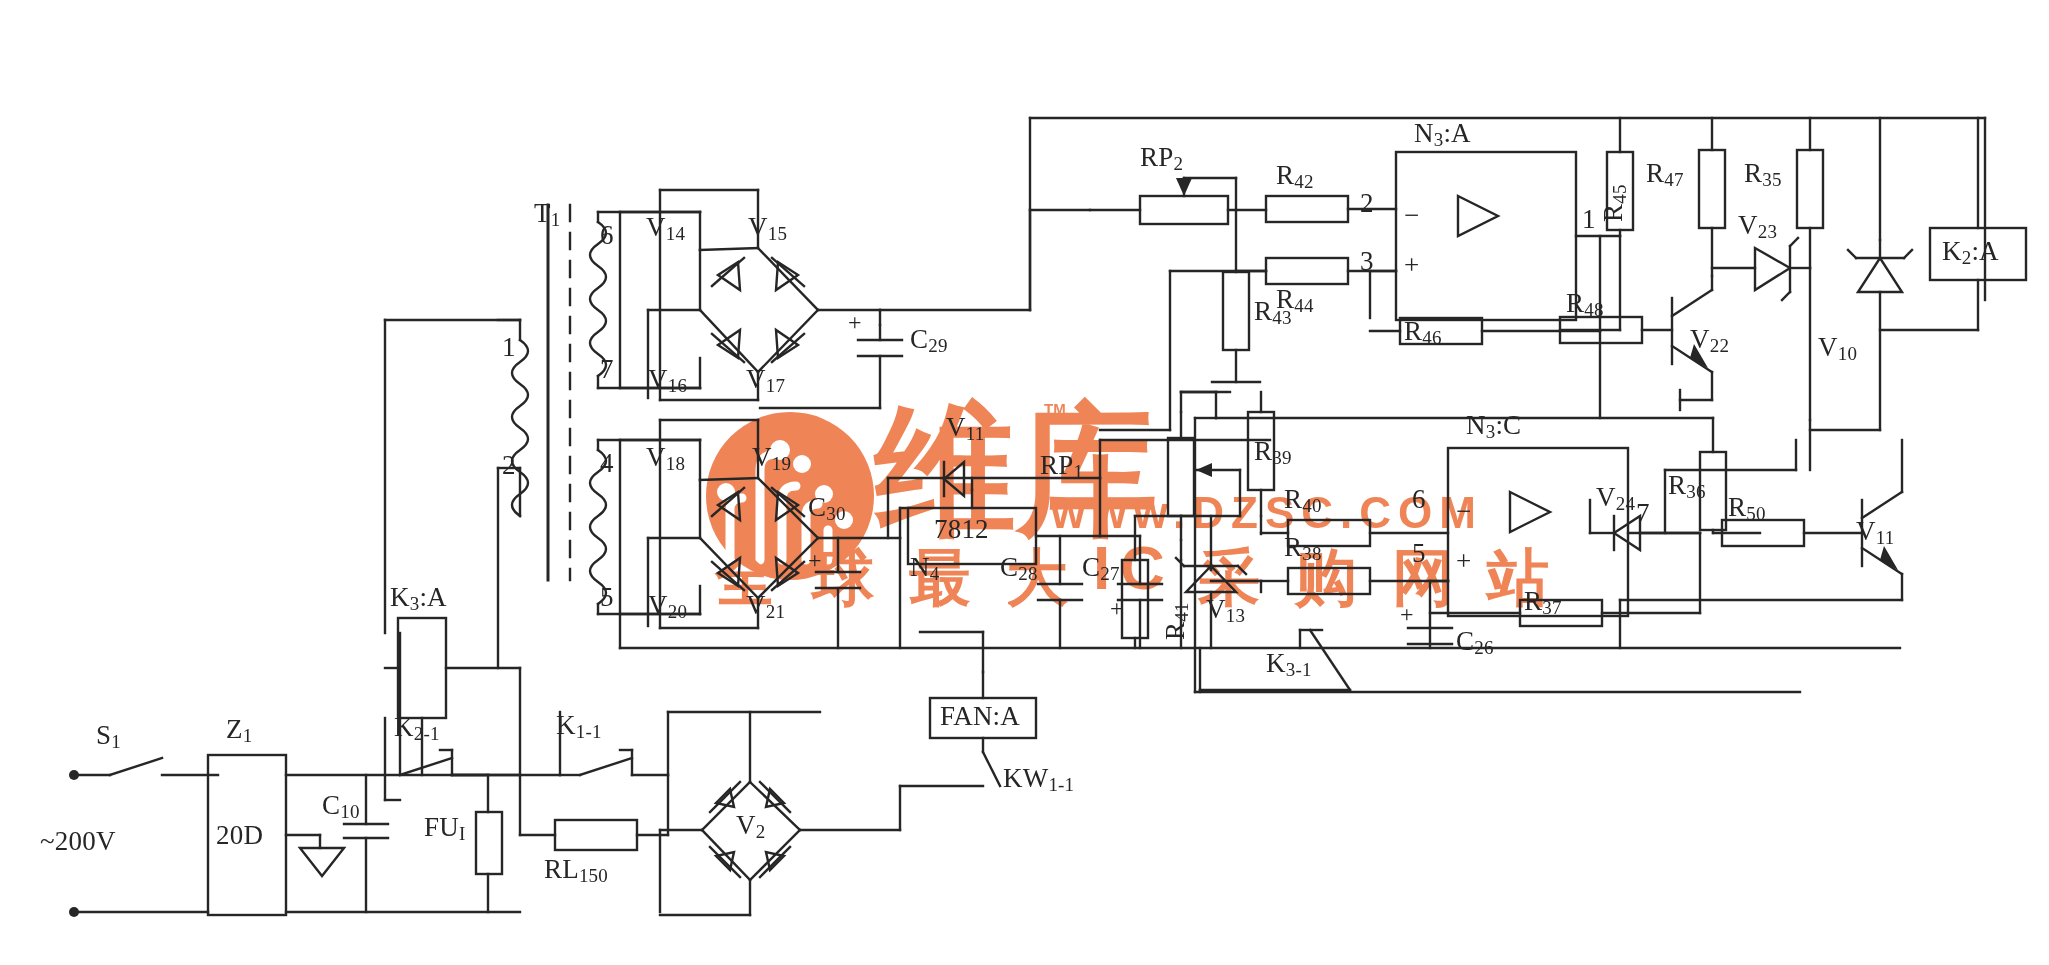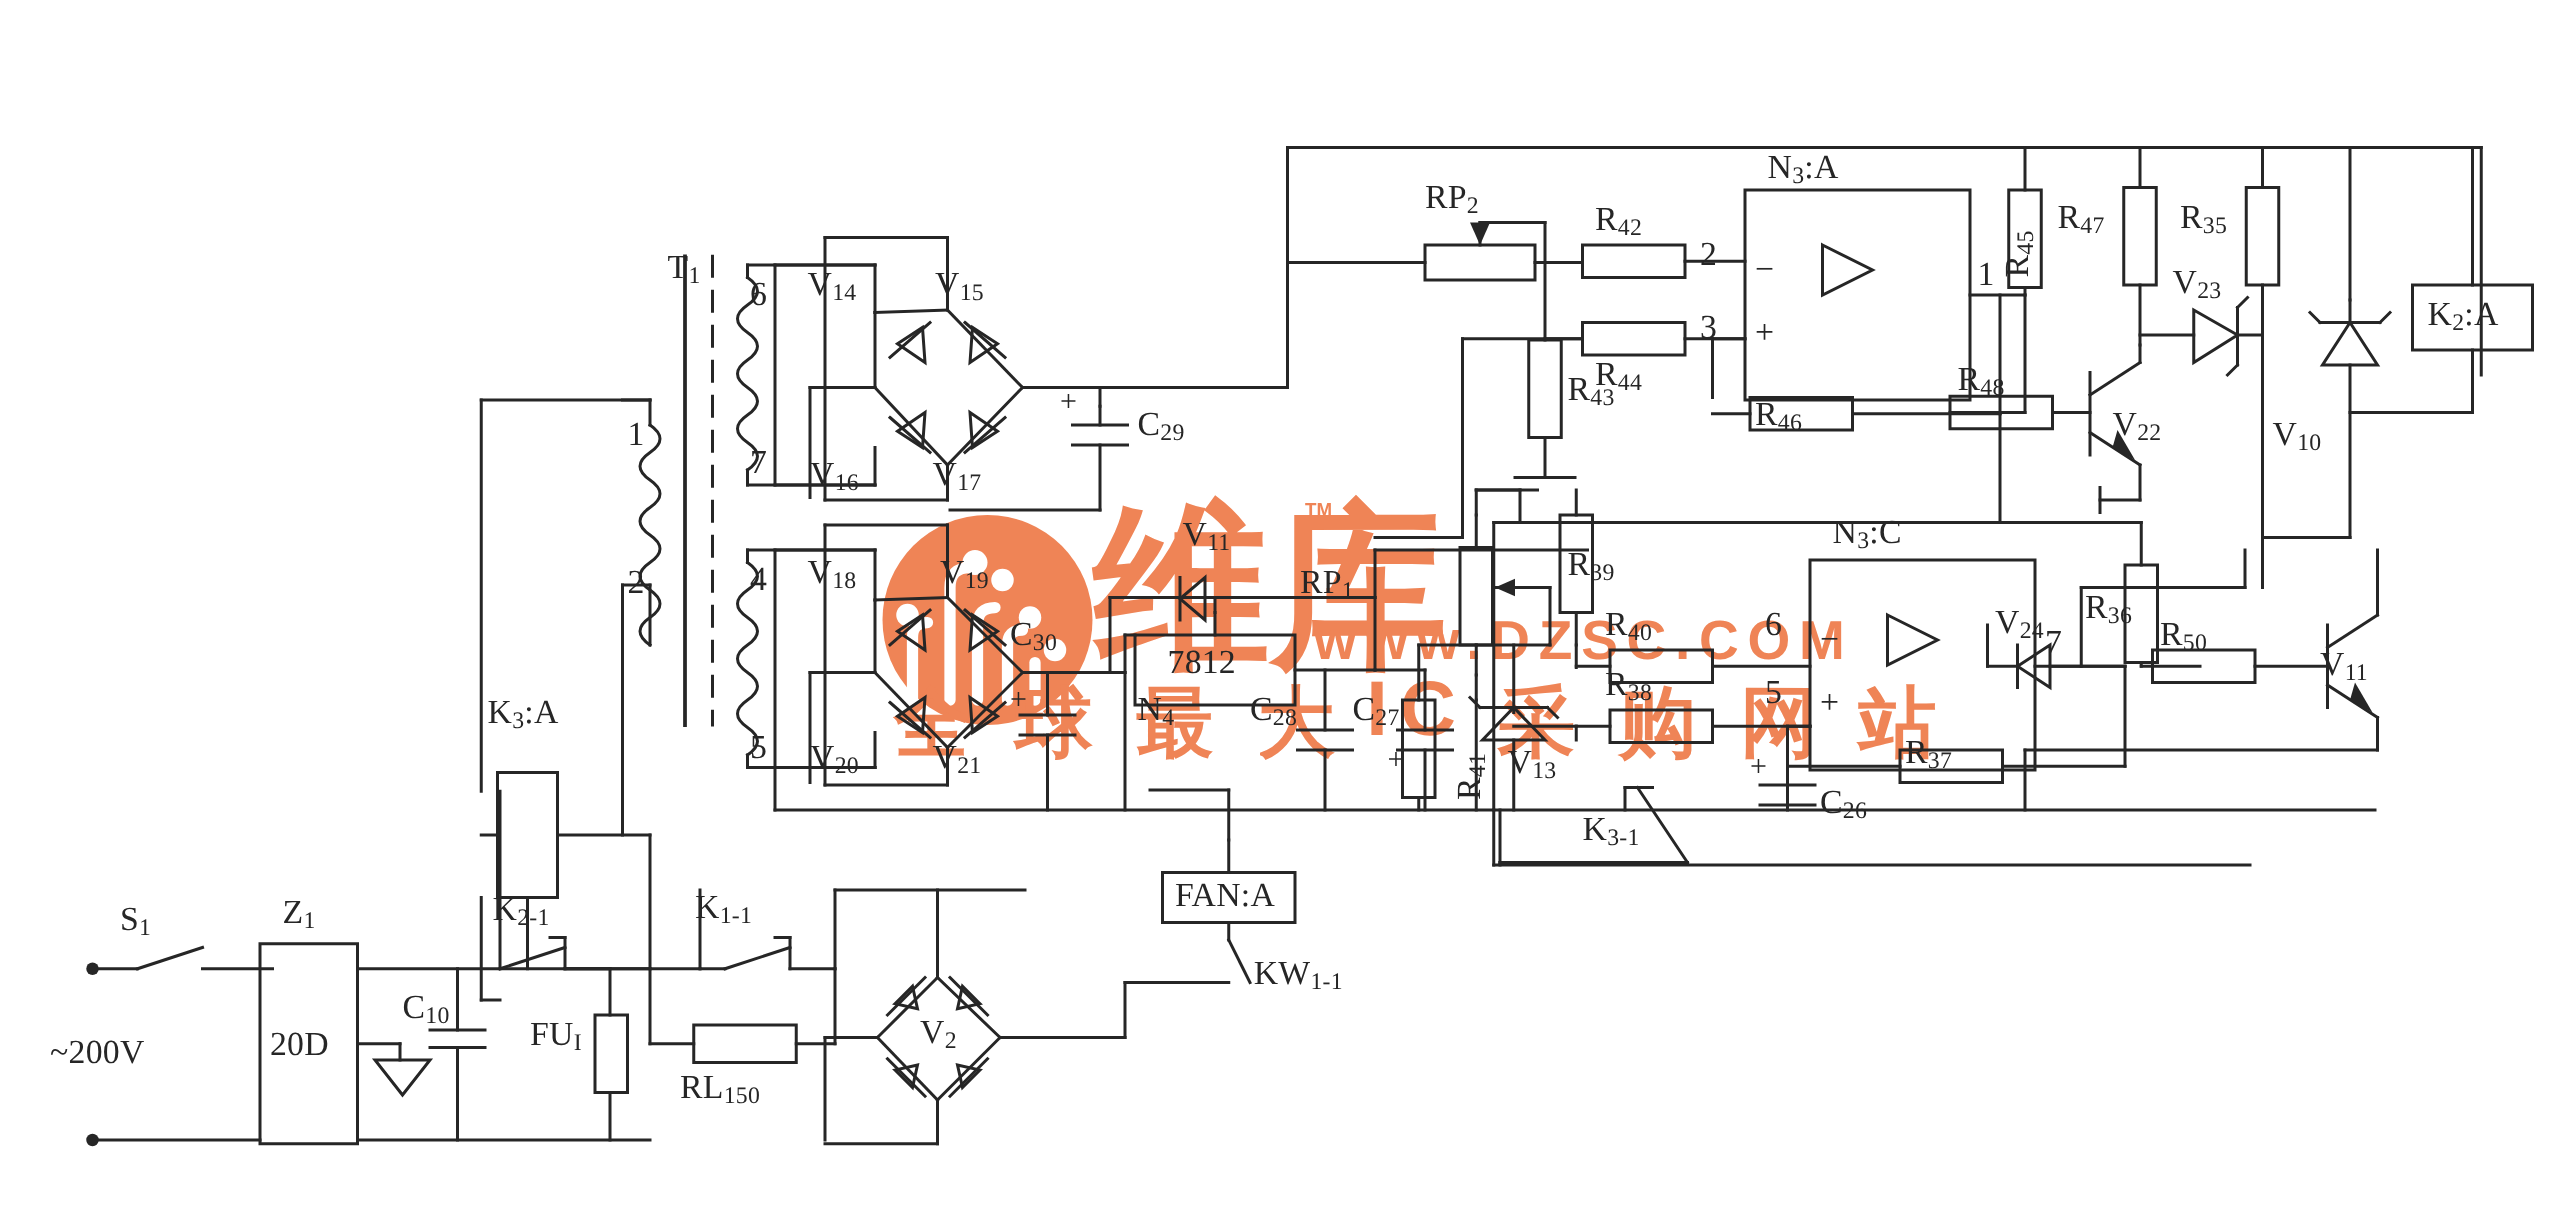--- a/index.html
+++ b/index.html
@@ -481,21 +481,21 @@
   </div>
   <div class="lbl" style="left:556px;top:712px;">
     <span>K</span><sub>1-1</sub>
   </div>
   <div class="lbl" style="left:544px;top:856px;">
     <span>RL</span><sub>150</sub>
   </div>
   <div class="lbl" style="left:736px;top:812px;">
     <span>V</span><sub>2</sub>
   </div>
-  <div class="lbl" style="left:390px;top:556px;">
+  <div class="lbl" style="left:390px;top:584px;">
     <span>K</span><sub>3</sub><span>:A</span>
   </div>
   <div class="lbl" style="left:940px;top:703px;">FAN:A</div>
   <div class="lbl" style="left:1003px;top:765px;">
     <span>KW</span><sub>1-1</sub>
   </div>
 
   <div class="lbl" style="left:534px;top:200px;">
     <span>T</span><sub>1</sub>
   </div>

